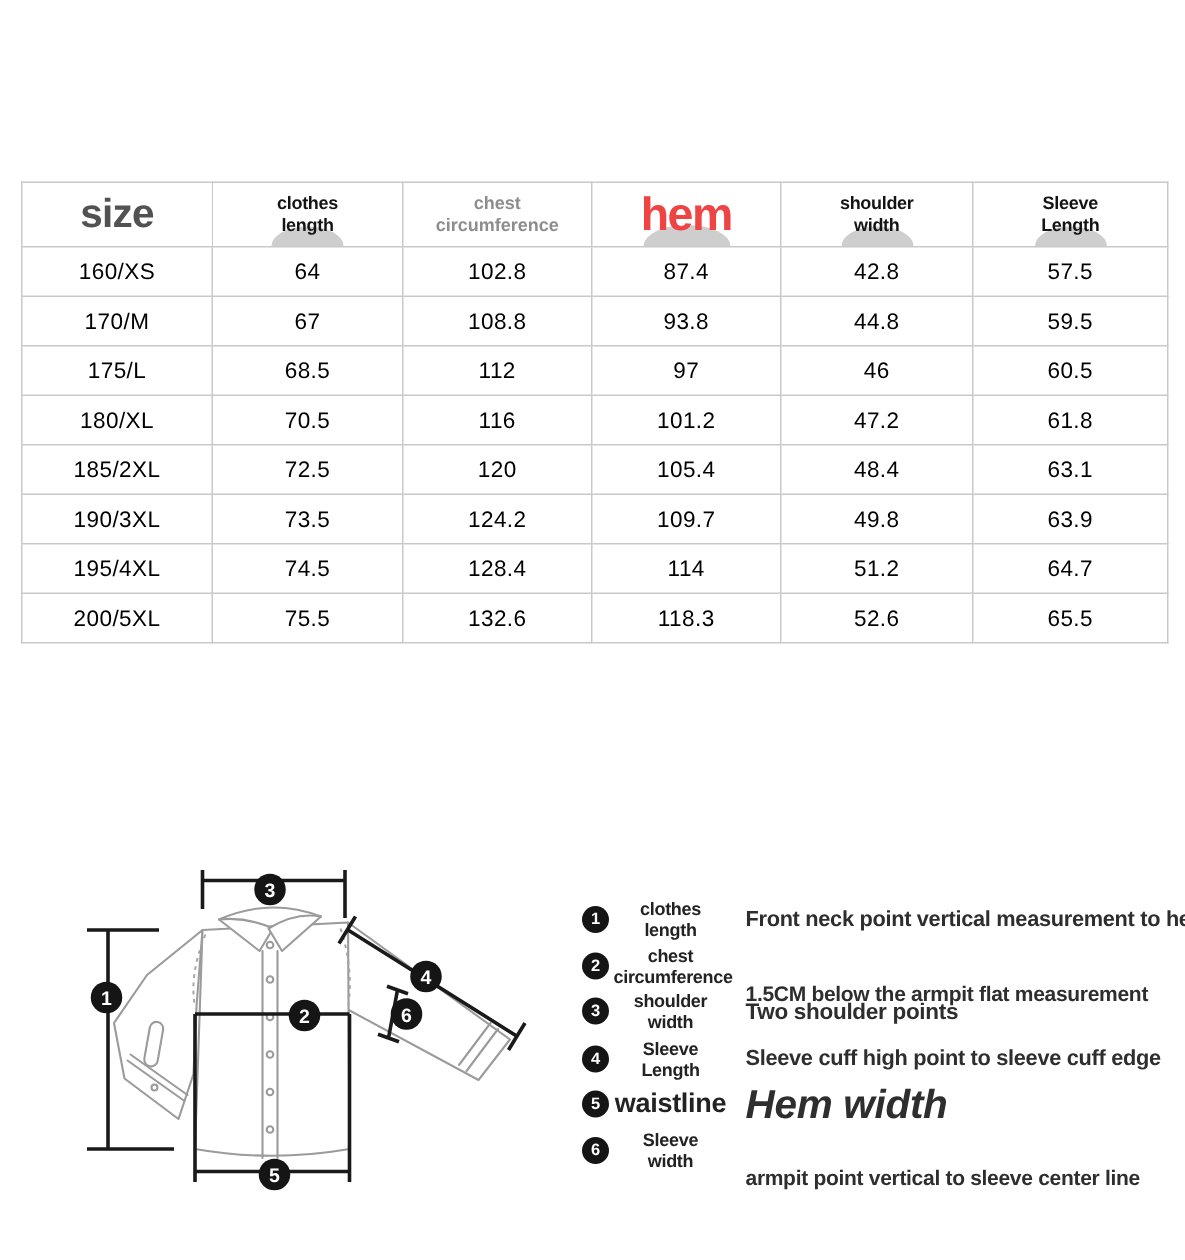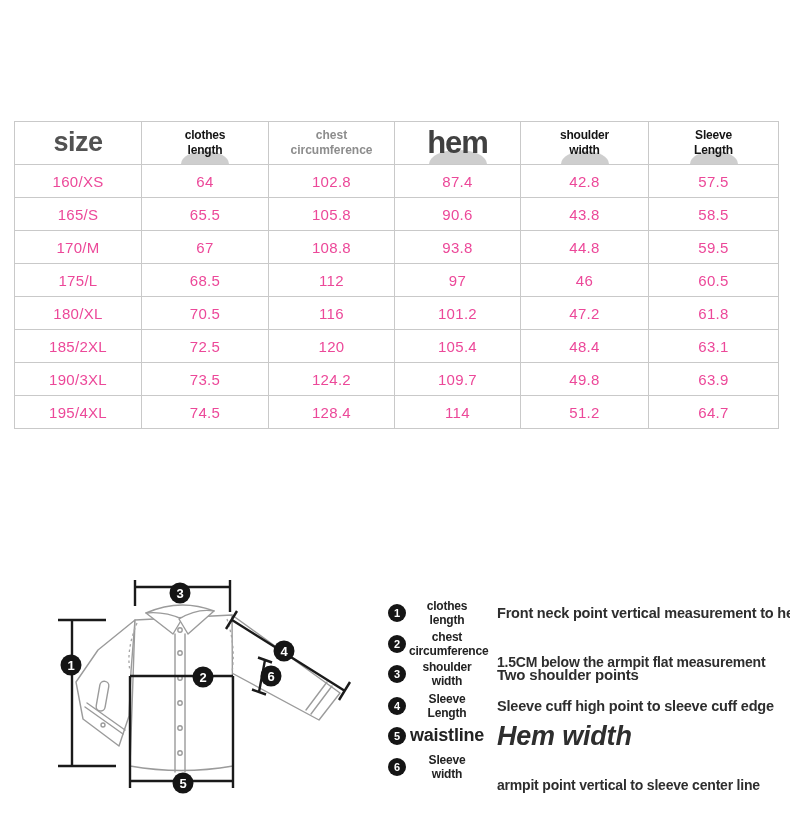--- a/index.html
+++ b/index.html
@@ -11,27 +11,27 @@
 
   
   table.size-table {
     position:absolute; left:14px; top:121px;
     border-collapse:collapse; table-layout:fixed;
   }
   table.size-table th, table.size-table td {
     border:1px solid #c9c9c9; text-align:center; vertical-align:middle; padding:0;
   }
   table.size-table th { height:43px; position:relative; overflow:hidden; background:#fff; }
-  table.size-table td { height:33px; font-size:15px; color:#ec4899; letter-spacing:.3px; }
+  table.size-table td { height:33px; font-size:15px; color:#000000; letter-spacing:.3px; }
 
   .hl { position:relative; z-index:1; white-space:pre-line; line-height:1.25; }
   .h-size  .hl { font-size:27px; color:#525252; font-weight:700; letter-spacing:-.5px; }
   .h-bold  .hl { font-size:12px; font-weight:700; color:#141414; letter-spacing:-.2px; }
   .h-gray  .hl { font-size:12px; color:#8d8d8d; }
-  .h-hem   .hl { font-size:31px; font-weight:700; color:#404040; letter-spacing:-1px; }
+  .h-hem   .hl { font-size:31px; font-weight:700; color:#ef4444; letter-spacing:-1px; }
   .dome {
     position:absolute; bottom:0; left:50%; transform:translateX(-50%);
     width:48px; height:13px; background:#c2c2c2; opacity:.8;
     border-radius:50% 50% 0 0 / 100% 100% 0 0; z-index:0;
   }
   .h-hem .dome { width:58px; height:14px; }
 
   
   .diagram { position:absolute; left:40px; top:568px; width:350px; height:250px; }
 
@@ -92,28 +92,20 @@
     <tbody>
         <tr>
           <td>160/XS</td>
           <td>64</td>
           <td>102.8</td>
           <td>87.4</td>
           <td>42.8</td>
           <td>57.5</td>
         </tr>
         <tr>
-          <td>165/S</td>
-          <td>65.5</td>
-          <td>105.8</td>
-          <td>90.6</td>
-          <td>43.8</td>
-          <td>58.5</td>
-        </tr>
-        <tr>
           <td>170/M</td>
           <td>67</td>
           <td>108.8</td>
           <td>93.8</td>
           <td>44.8</td>
           <td>59.5</td>
         </tr>
         <tr>
           <td>175/L</td>
           <td>68.5</td>
@@ -146,20 +138,28 @@
           <td>49.8</td>
           <td>63.9</td>
         </tr>
         <tr>
           <td>195/4XL</td>
           <td>74.5</td>
           <td>128.4</td>
           <td>114</td>
           <td>51.2</td>
           <td>64.7</td>
+        </tr>
+        <tr>
+          <td>200/5XL</td>
+          <td>75.5</td>
+          <td>132.6</td>
+          <td>118.3</td>
+          <td>52.6</td>
+          <td>65.5</td>
         </tr>
       </tbody>
   </table>
 
   <div class="diagram">
     <svg viewBox="0 0 350 250" width="350" height="250">
 
       <g stroke="#9b9b9b" stroke-width="1.4" fill="#ffffff" stroke-linejoin="round" stroke-linecap="round">
         <path d="M95,52 L58,82 L36,114 L43,151 L79,178 L89,148 L91,103 Z"></path>
         <path d="M192,47 L300,125 L279,152 L190,104 Z"></path>

